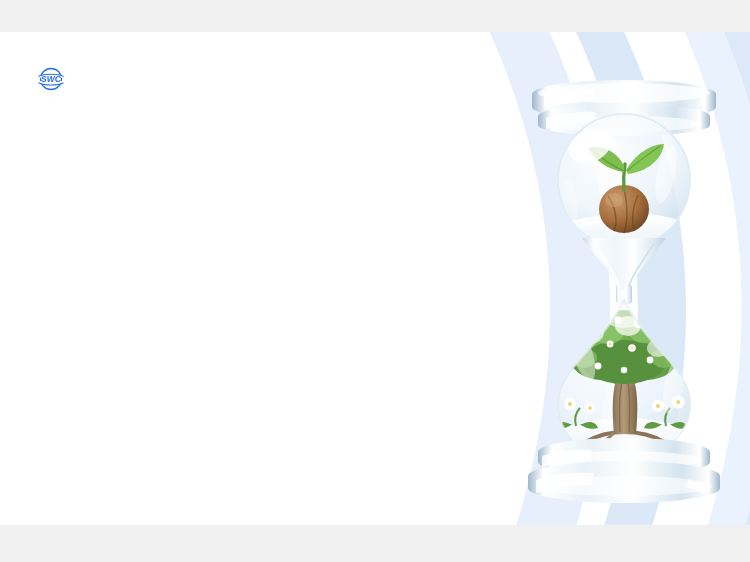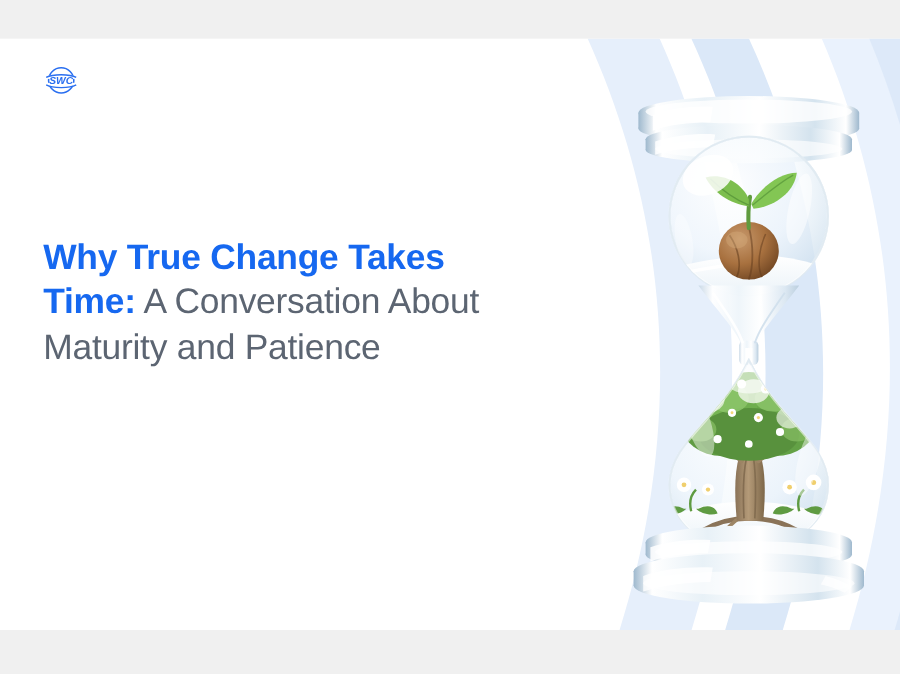--- a/index.html
+++ b/index.html
@@ -46,21 +46,21 @@
     position:absolute;
     inset:0;
     pointer-events:none;
   }
   .arc-layer svg { display:block; width:100%; height:100%; }
 
   
   .logo {
     position:absolute;
     left:32px;
-    top:20px;
+    top:32px;
     width:38px;
     height:30px;
     z-index:12;
   }
   .logo svg { display:block; width:100%; height:100%; }
 
   
   .headline {
     position:absolute;
     left:36px;
@@ -124,23 +124,20 @@
           <circle cx="38" cy="30" r="21" fill="none" stroke="#2a6ff0" stroke-width="2.6"></circle>
           <rect x="11" y="22" width="54" height="5.5" fill="#ffffff"></rect>
           <rect x="11" y="34" width="54" height="5" fill="#ffffff"></rect>
           <path d="M 13 25 C 24 19 52 19 63 25" fill="none" stroke="#2a6ff0" stroke-width="2.4"></path>
           <path d="M 13 37.5 C 24 43.5 52 43.5 63 37.5" fill="none" stroke="#2a6ff0" stroke-width="2.4"></path>
         </g>
         <text x="38" y="36" text-anchor="middle" font-family="'Liberation Sans', sans-serif" font-size="17" font-weight="700" font-style="italic" fill="#2a6ff0">SWC</text>
       </svg>
     </div>
 
-    <h1 class="headline">
-      <span class="accent">Why True Change Takes Time:</span><span> A Conversation About Maturity and Patience</span>
-    </h1>
 
     <div class="artwork">
       <svg viewBox="0 0 252 493" aria-hidden="true">
         <defs>
           <linearGradient id="glassV" x1="0" y1="0" x2="1" y2="0">
             <stop offset="0%" stop-color="#c8d8e6"></stop>
             <stop offset="14%" stop-color="#ffffff"></stop>
             <stop offset="40%" stop-color="#eef5fa"></stop>
             <stop offset="62%" stop-color="#ffffff"></stop>
             <stop offset="86%" stop-color="#dce8f2"></stop>

